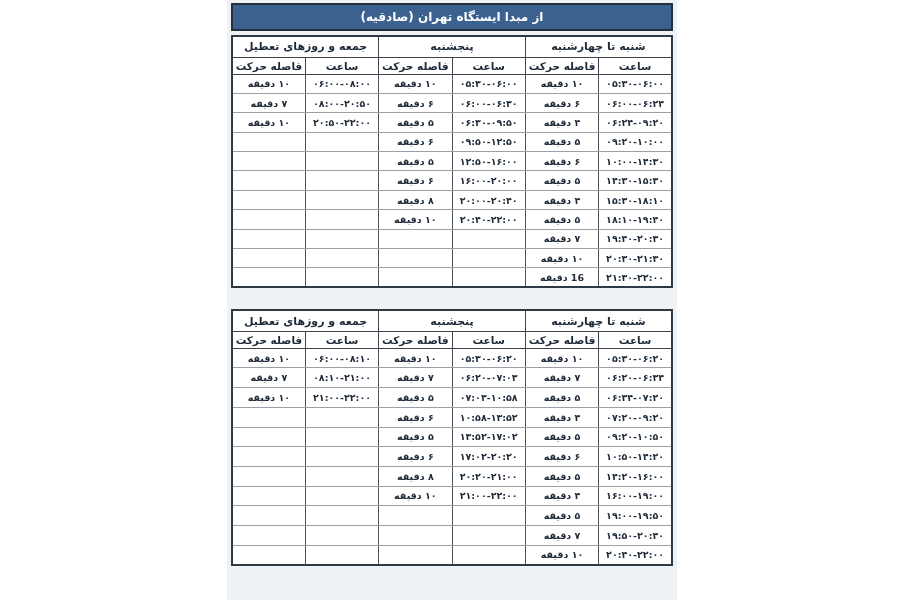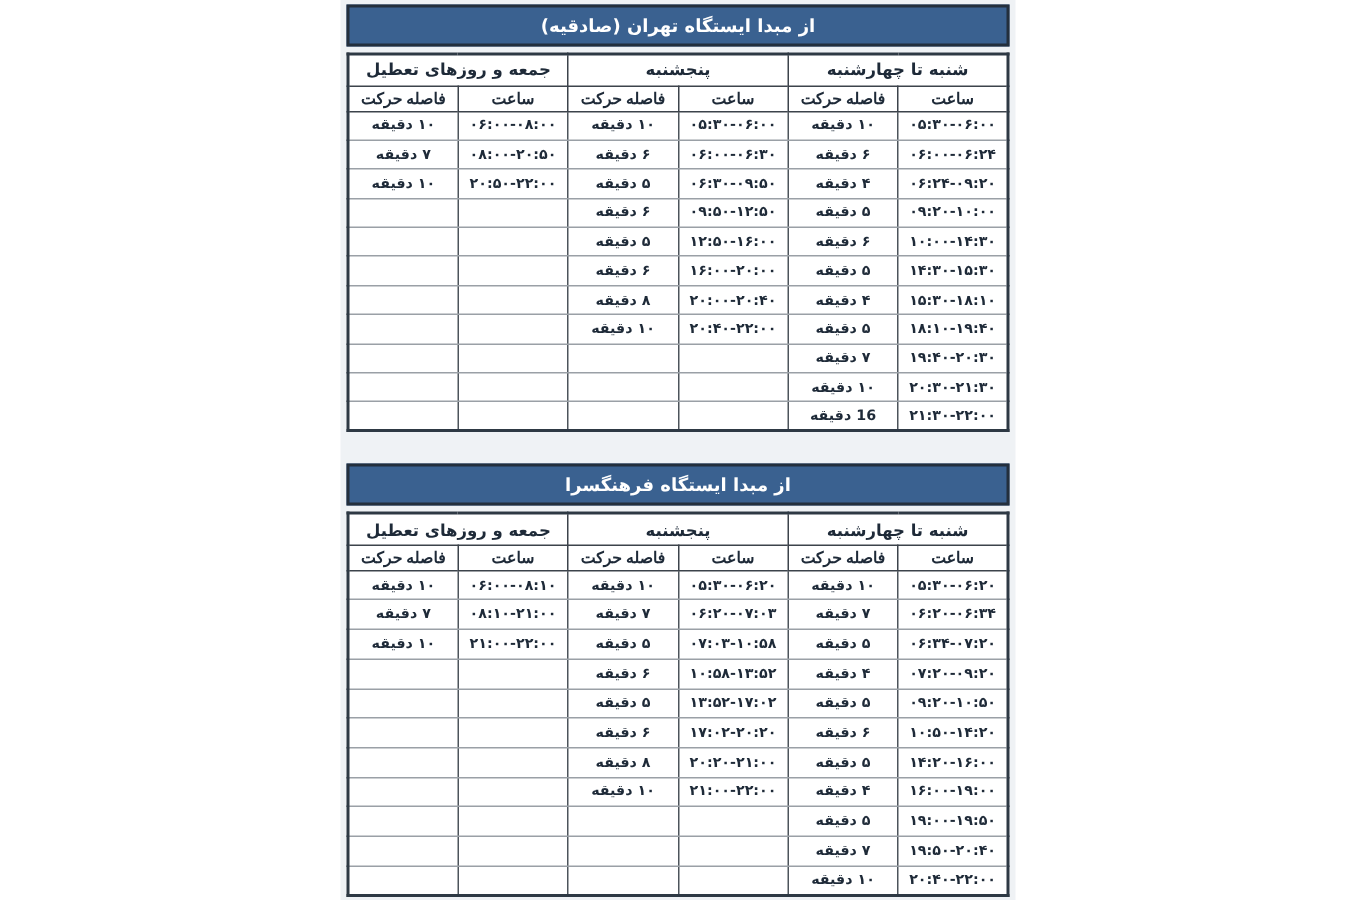--- a/index.html
+++ b/index.html
@@ -23,21 +23,21 @@
     width:100%;margin-top:4px;border-collapse:collapse;table-layout:fixed;
     direction:rtl;background:#ffffff;
     border:2px solid #2e3944;
   }
   .grid th,.grid td{
     box-sizing:border-box;padding:0 2px;text-align:center;vertical-align:middle;
     color:var(--text,#1e2a38);font-weight:bold;overflow:hidden;white-space:nowrap;
   }
   .grid th{border:1px solid #3c434b;}
   .grid th.day{height:21px;font-size:11px;}
-  .grid th.col{height:17px;font-size:10.5px;font-family:Liberation Serif, serif;}
+  .grid th.col{height:17px;font-size:10.5px;}
   .grid td{
     font-size:9.5px;
     border-left:1px solid #4d545b;border-right:1px solid #4d545b;
     border-top:1px solid #9aa0a6;border-bottom:1px solid #9aa0a6;
   }
   .t0 tbody tr{height:19.4px;}
   .t1 tbody tr{height:19.7px;}
   td.time{direction:ltr;unicode-bidi:isolate;}
 </style>
 </head>
@@ -151,21 +151,20 @@
               <td class="time"></td>
               <td class="interval"></td>
               <td class="time"></td>
               <td class="interval"></td>
             </tr>
           </tbody>
       </table>
     </section>
 
     <section class="table-block">
-      <div class="title-bar">از مبدا ایستگاه فرهنگسرا</div>
       <table class="grid t1">
         <thead>
           <tr>
             <th class="day" colspan="2">شنبه تا چهارشنبه</th>
             <th class="day" colspan="2">پنجشنبه</th>
             <th class="day" colspan="2">جمعه و روزهای تعطیل</th>
           </tr>
           <tr>
             <th class="col">ساعت</th>
             <th class="col">فاصله حرکت</th>

